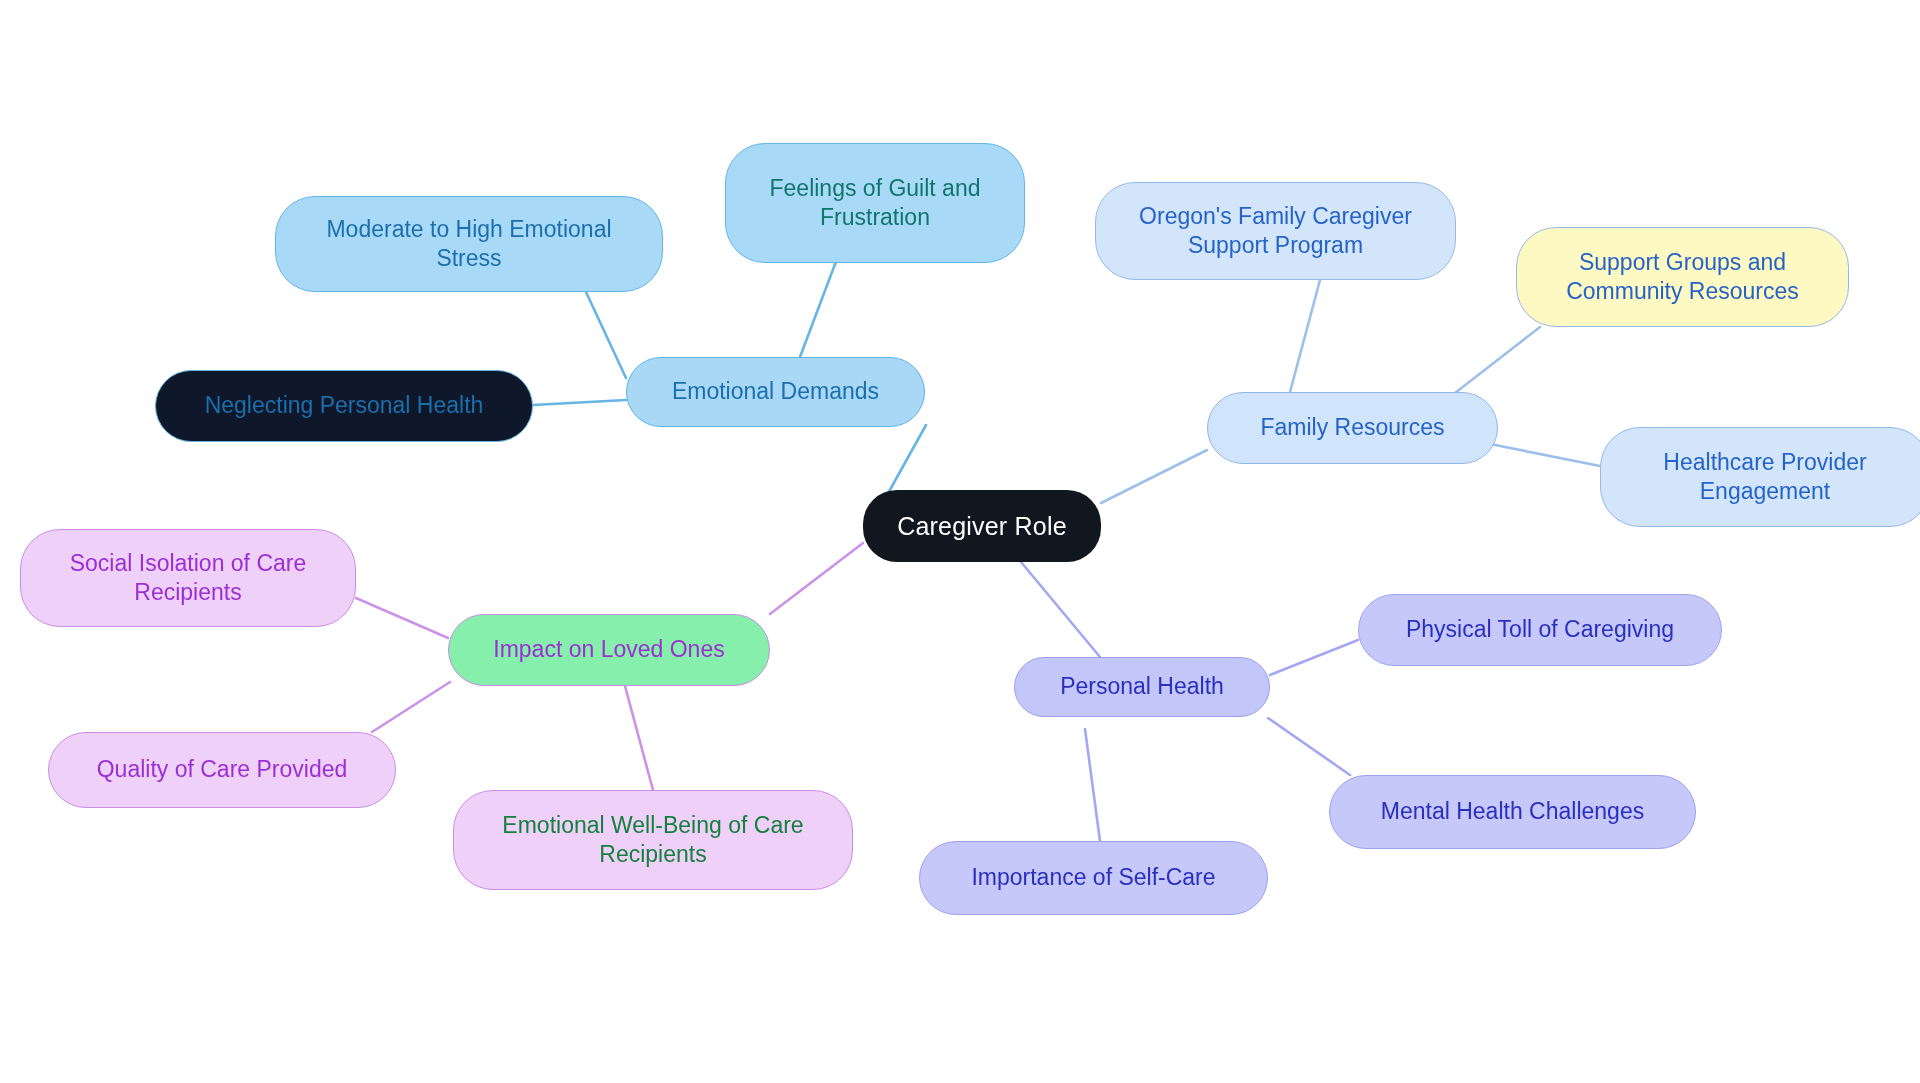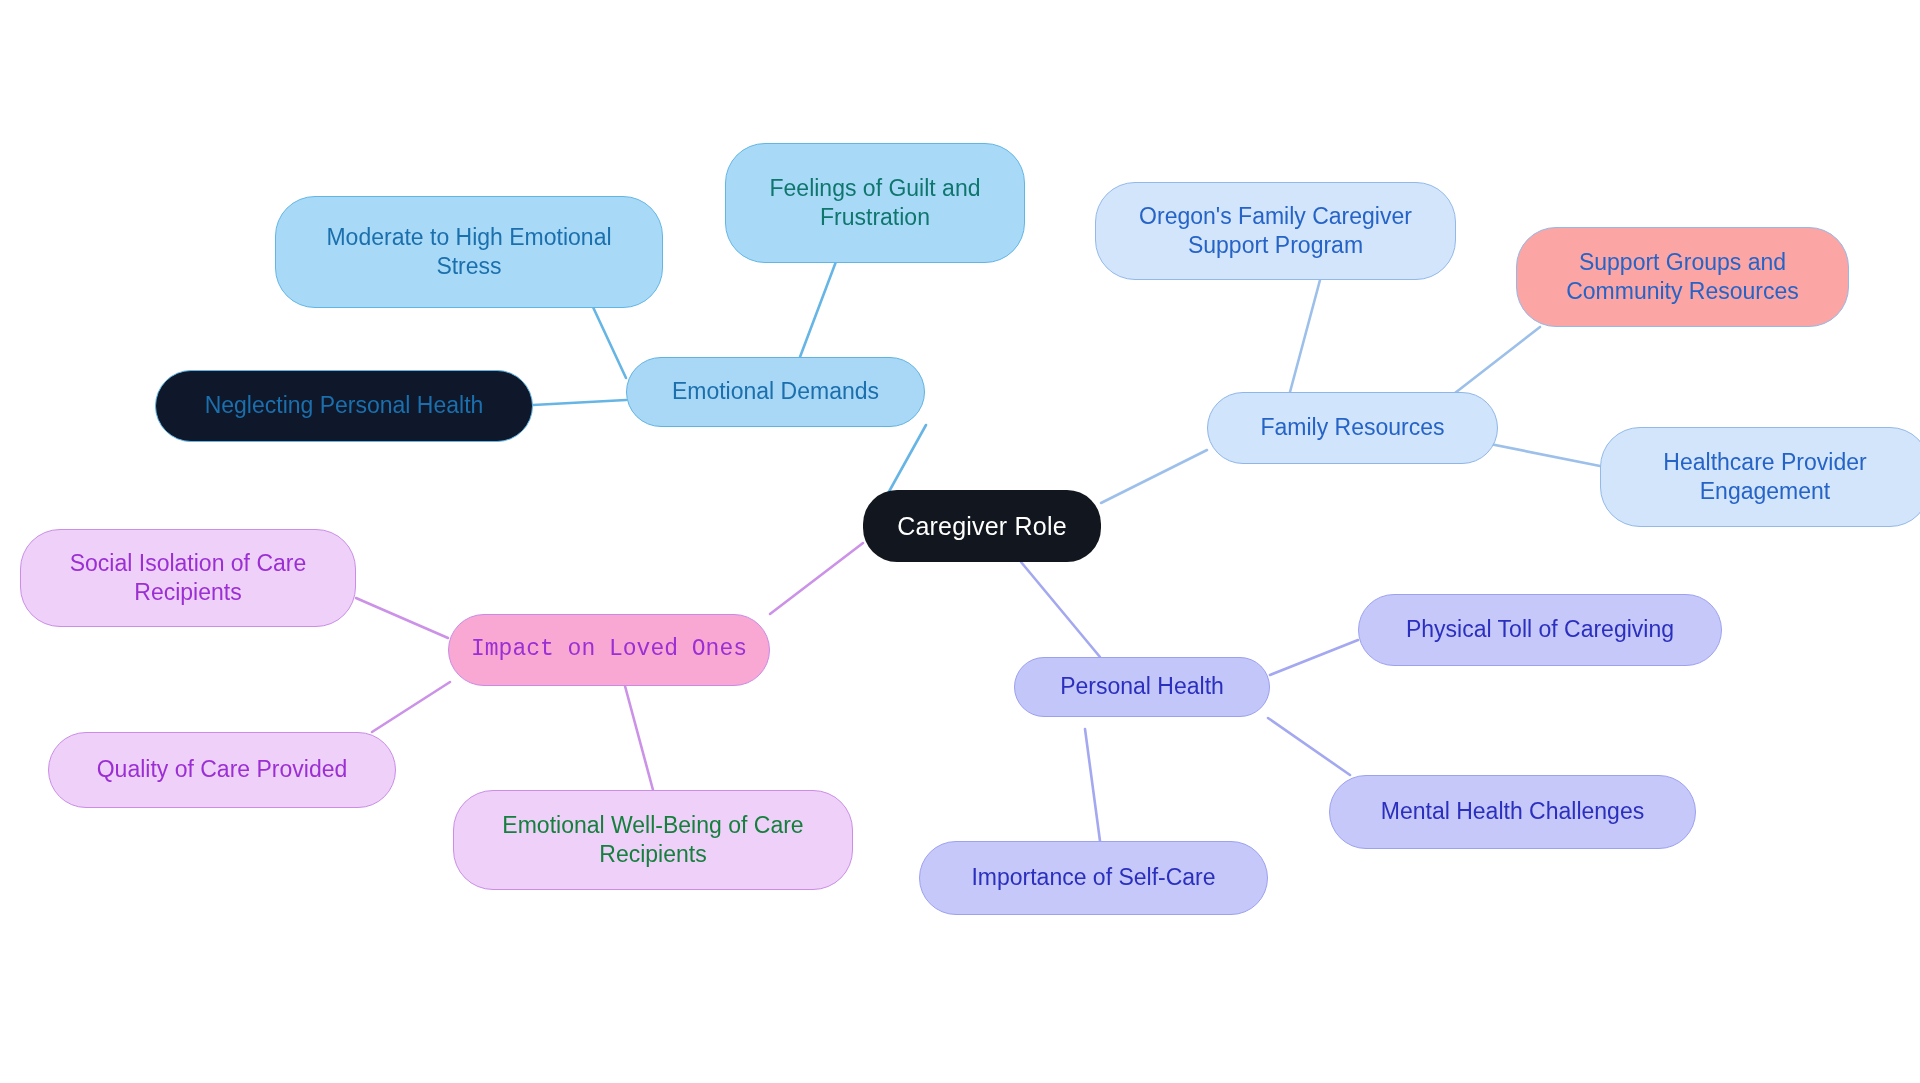--- a/index.html
+++ b/index.html
@@ -70,36 +70,36 @@
       <line x1="1268" y1="718" x2="1350" y2="775" stroke="#a3a8f0" stroke-width="2.6" stroke-linecap="round"></line>
       <line x1="1085" y1="729" x2="1100" y2="841" stroke="#a3a8f0" stroke-width="2.6" stroke-linecap="round"></line>
       <line x1="863" y1="543" x2="770" y2="614" stroke="#cb92e8" stroke-width="2.6" stroke-linecap="round"></line>
       <line x1="448" y1="638" x2="356" y2="598" stroke="#cb92e8" stroke-width="2.6" stroke-linecap="round"></line>
       <line x1="450" y1="682" x2="372" y2="732" stroke="#cb92e8" stroke-width="2.6" stroke-linecap="round"></line>
       <line x1="625" y1="686" x2="653" y2="790" stroke="#cb92e8" stroke-width="2.6" stroke-linecap="round"></line>
     </svg>
   <div id="node-layer">
       <div class="node node-root" style="left: 863px; top: 490px; width: 238px; height: 72px; background: rgb(18, 22, 31); color: rgb(255, 255, 255); border-color: rgb(18, 22, 31);">Caregiver Role</div>
       <div class="node node-branch" style="left: 626px; top: 357px; width: 299px; height: 70px; background: rgb(168, 216, 245); color: rgb(27, 111, 173); border-color: rgb(95, 179, 227);">Emotional Demands</div>
-      <div class="node node-leaf" style="left: 275px; top: 196px; width: 388px; height: 112px; background: rgb(168, 218, 247); color: rgb(27, 111, 173); border-color: rgb(98, 182, 230);">Moderate to High Emotional
+      <div class="node node-leaf" style="left: 275px; top: 196px; width: 388px; height: 96px; background: rgb(168, 218, 247); color: rgb(27, 111, 173); border-color: rgb(98, 182, 230);">Moderate to High Emotional
 Stress</div>
       <div class="node node-leaf" style="left: 725px; top: 143px; width: 300px; height: 120px; background: rgb(168, 218, 247); color: #0f766e; border-color: rgb(98, 182, 230);">Feelings of Guilt and
 Frustration</div>
       <div class="node node-leaf" style="left: 155px; top: 370px; width: 378px; height: 72px; background: #0f172a; color: rgb(27, 111, 173); border-color: rgb(98, 182, 230);">Neglecting Personal Health</div>
       <div class="node node-branch" style="left: 1207px; top: 392px; width: 291px; height: 72px; background: rgb(208, 228, 251); color: rgb(37, 99, 199); border-color: rgb(142, 182, 232);">Family Resources</div>
       <div class="node node-leaf" style="left: 1095px; top: 182px; width: 361px; height: 98px; background: rgb(210, 229, 251); color: rgb(37, 99, 199); border-color: rgb(147, 185, 233);">Oregon's Family Caregiver
 Support Program</div>
-      <div class="node node-leaf" style="left: 1516px; top: 227px; width: 333px; height: 100px; background: #fca5a5; color: rgb(37, 99, 199); border-color: rgb(147, 185, 233);">Support Groups and
+      <div class="node node-leaf" style="left: 1516px; top: 227px; width: 333px; height: 100px; background: #fef9c3; color: rgb(37, 99, 199); border-color: rgb(147, 185, 233);">Support Groups and
 Community Resources</div>
       <div class="node node-leaf" style="left: 1600px; top: 427px; width: 330px; height: 100px; background: rgb(210, 229, 251); color: rgb(37, 99, 199); border-color: rgb(147, 185, 233);">Healthcare Provider
 Engagement</div>
       <div class="node node-branch" style="left: 1014px; top: 657px; width: 256px; height: 60px; background: rgb(195, 198, 248); color: rgb(43, 47, 190); border-color: rgb(155, 160, 239);">Personal Health</div>
       <div class="node node-leaf" style="left: 1358px; top: 594px; width: 364px; height: 72px; background: rgb(197, 200, 249); color: rgb(43, 47, 190); border-color: rgb(157, 162, 240);">Physical Toll of Caregiving</div>
       <div class="node node-leaf" style="left: 1329px; top: 775px; width: 367px; height: 74px; background: rgb(197, 200, 249); color: rgb(43, 47, 190); border-color: rgb(157, 162, 240);">Mental Health Challenges</div>
       <div class="node node-leaf" style="left: 919px; top: 841px; width: 349px; height: 74px; background: rgb(197, 200, 249); color: rgb(43, 47, 190); border-color: rgb(157, 162, 240);">Importance of Self-Care</div>
-      <div class="node node-branch" style="left: 448px; top: 614px; width: 322px; height: 72px; background: #f9a8d4; color: rgb(155, 47, 212); border-color: rgb(201, 138, 230); font-family: Liberation Mono, monospace;">Impact on Loved Ones</div>
+      <div class="node node-branch" style="left: 448px; top: 614px; width: 322px; height: 72px; background: #86efac; color: rgb(155, 47, 212); border-color: rgb(201, 138, 230);">Impact on Loved Ones</div>
       <div class="node node-leaf" style="left: 20px; top: 529px; width: 336px; height: 98px; background: rgb(238, 208, 248); color: rgb(155, 47, 212); border-color: rgb(203, 141, 231);">Social Isolation of Care
 Recipients</div>
       <div class="node node-leaf" style="left: 48px; top: 732px; width: 348px; height: 76px; background: rgb(238, 208, 248); color: rgb(155, 47, 212); border-color: rgb(203, 141, 231);">Quality of Care Provided</div>
       <div class="node node-leaf" style="left: 453px; top: 790px; width: 400px; height: 100px; background: rgb(238, 208, 248); color: #15803d; border-color: rgb(203, 141, 231);">Emotional Well-Being of Care
 Recipients</div>
     </div>
 </div>
 
 </body></html>

